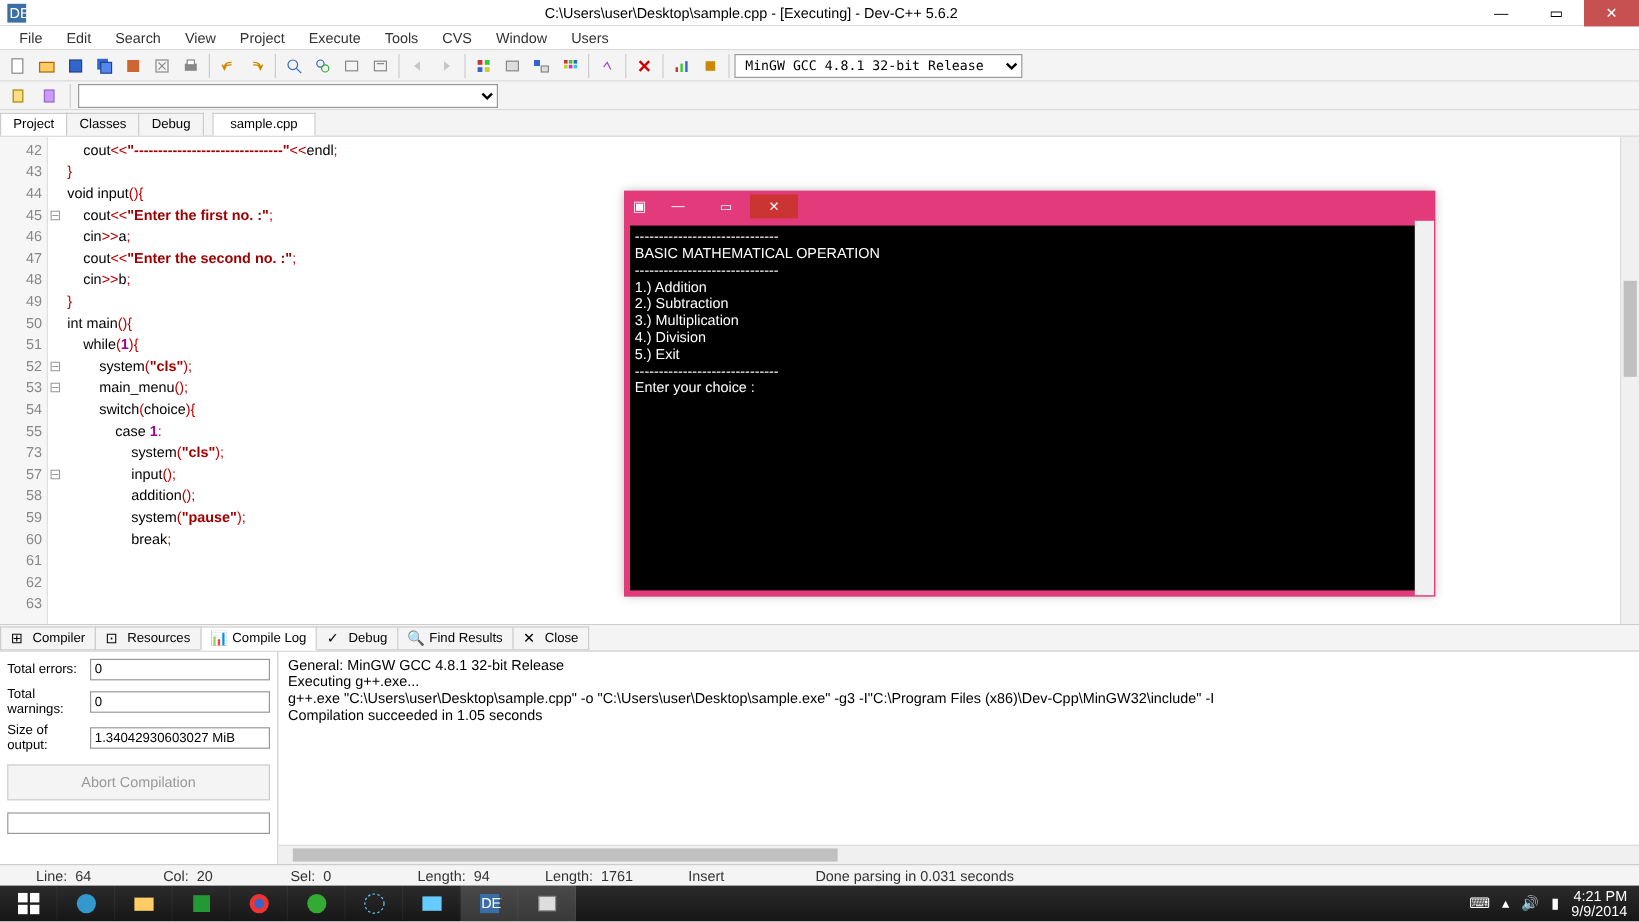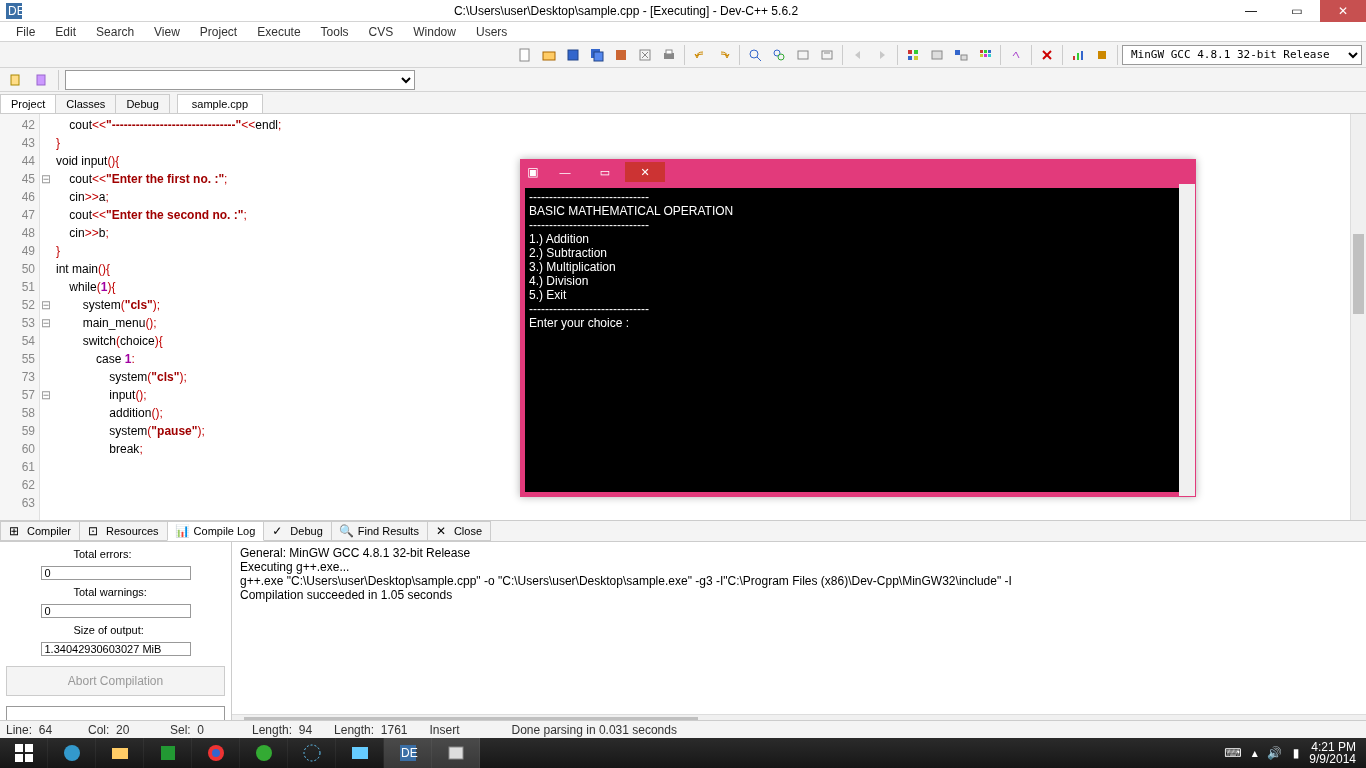--- a/index.html
+++ b/index.html
@@ -11,21 +11,21 @@
 .titlebar .title { flex:1; text-align:center; font-size:12px; color:#000; }
 .titlebar .winbtns { display:flex; }
 .titlebar .winbtn { width:46px; height:22px; display:flex; align-items:center; justify-content:center; color:#000; }
 .titlebar .winbtn.close { background:#c75050; color:#fff; }
 
 
 .menubar { height:20px; background:#fff; display:flex; align-items:center; border-bottom:1px solid #d4d4d4; padding-left:6px; }
 .menubar .menuitem { padding:2px 10px; color:#333; cursor:default; }
 
 
-.toolbar-row { height:26px; background:#f4f4f4; border-bottom:1px solid #d4d4d4; display:flex; align-items:center; padding:0 4px; gap:2px;justify-content:flex-end; }
+.toolbar-row { height:26px; background:#f4f4f4; border-bottom:1px solid #d4d4d4; display:flex; align-items:center; padding:0 4px; gap:2px; }
 .tbtn { width:22px; height:22px; display:flex; align-items:center; justify-content:center; border:1px solid transparent; }
 .tsep { width:1px; height:20px; background:#ccc; margin:0 2px; }
 .tsel { height:20px; border:1px solid #999; background:#fff; padding:0 4px; font-family:monospace; font-size:11px; }
 .tsel.mid { width:240px; }
 .tsel.wide { width:350px; }
 
 
 .toolbar-row2 { height:24px; background:#f4f4f4; border-bottom:1px solid #d4d4d4; display:flex; align-items:center; padding:0 4px; gap:4px; }
 
 .main-work { position:absolute; top:92px; left:0; right:0; bottom:248px; display:flex; flex-direction:column; }
@@ -48,31 +48,31 @@
 .vscroll { width:16px; background:#f0f0f0; border-left:1px solid #ddd; position:relative; }
 .vscroll .thumb { position:absolute; left:2px; right:2px; top:120px; height:80px; background:#c0c0c0; }
 
 
 .bottom-panel { position:absolute; left:0; right:0; bottom:48px; height:200px; border-top:1px solid #ccc; background:#fff; display:flex; flex-direction:column; }
 .bottom-tabs { height:22px; display:flex; background:#f4f4f4; border-bottom:1px solid #ccc; align-items:center; }
 .btab { padding:2px 8px; border:1px solid #ccc; background:#f4f4f4; font-size:11px; display:flex; align-items:center; gap:4px; margin-right:-1px; }
 .btab.active { background:#fff; border-bottom-color:#fff; position:relative; z-index:2; }
 .bottom-content { flex:1; display:flex; }
 .bottom-left { width:232px; padding:6px; border-right:1px solid #ccc; display:flex; flex-direction:column; gap:6px; }
-.frow { display:flex; align-items:center; gap:6px;flex-direction:column; }
+.frow { display:flex; align-items:center; gap:6px; }
 .frow label { width:84px; font-size:11px; }
 .frow input { flex:1; height:18px; border:1px solid #999; padding:0 3px; font-size:11px; }
 .abortbtn { height:30px; border:1px solid #ccc; background:#f4f4f4; color:#999; margin-top:4px; }
 .bottom-right { flex:1; padding:4px 8px; font-family:Consolas,monospace; font-size:12px; line-height:14px; white-space:pre; overflow:hidden; position:relative; }
 .hscroll { position:absolute; left:0; right:0; bottom:0; height:16px; background:#f0f0f0; border-top:1px solid #ddd; }
 .hscroll .hth { position:absolute; top:2px; bottom:2px; left:12px; width:40%; background:#c0c0c0; }
 
 
 .statusbar { position:absolute; left:0; right:0; bottom:30px; height:18px; background:#f4f4f4; border-top:1px solid #ccc; display:flex; align-items:center; font-size:11px; color:#333; padding:0 6px; gap:22px; }
-.statusbar .cell { min-width:60px; }
+.statusbar .cell { min-width:60px;margin-left:24px; }
 
 
 .taskbar { position:absolute; left:0; right:0; bottom:0; height:30px; background:#1f1f1f; background:linear-gradient(#2b2b2b,#161616); display:flex; align-items:center; }
 .startbtn, .tbitem { height:30px; width:48px; display:flex; align-items:center; justify-content:center; border-right:1px solid rgba(255,255,255,0.05); }
 .tbitem.active { background:rgba(255,255,255,0.15); }
 .tray { margin-left:auto; display:flex; align-items:center; gap:10px; color:#fff; padding:0 10px; font-size:11px; }
 .tray .clock { text-align:right; line-height:12px; font-size:11px; }
 
 
 .console-win { position:absolute; top:159px; left:520px; width:676px; height:338px; background:#e23a7b; border:1px solid #e23a7b; box-shadow:0 0 8px rgba(0,0,0,0.3); display:flex; flex-direction:column; }

